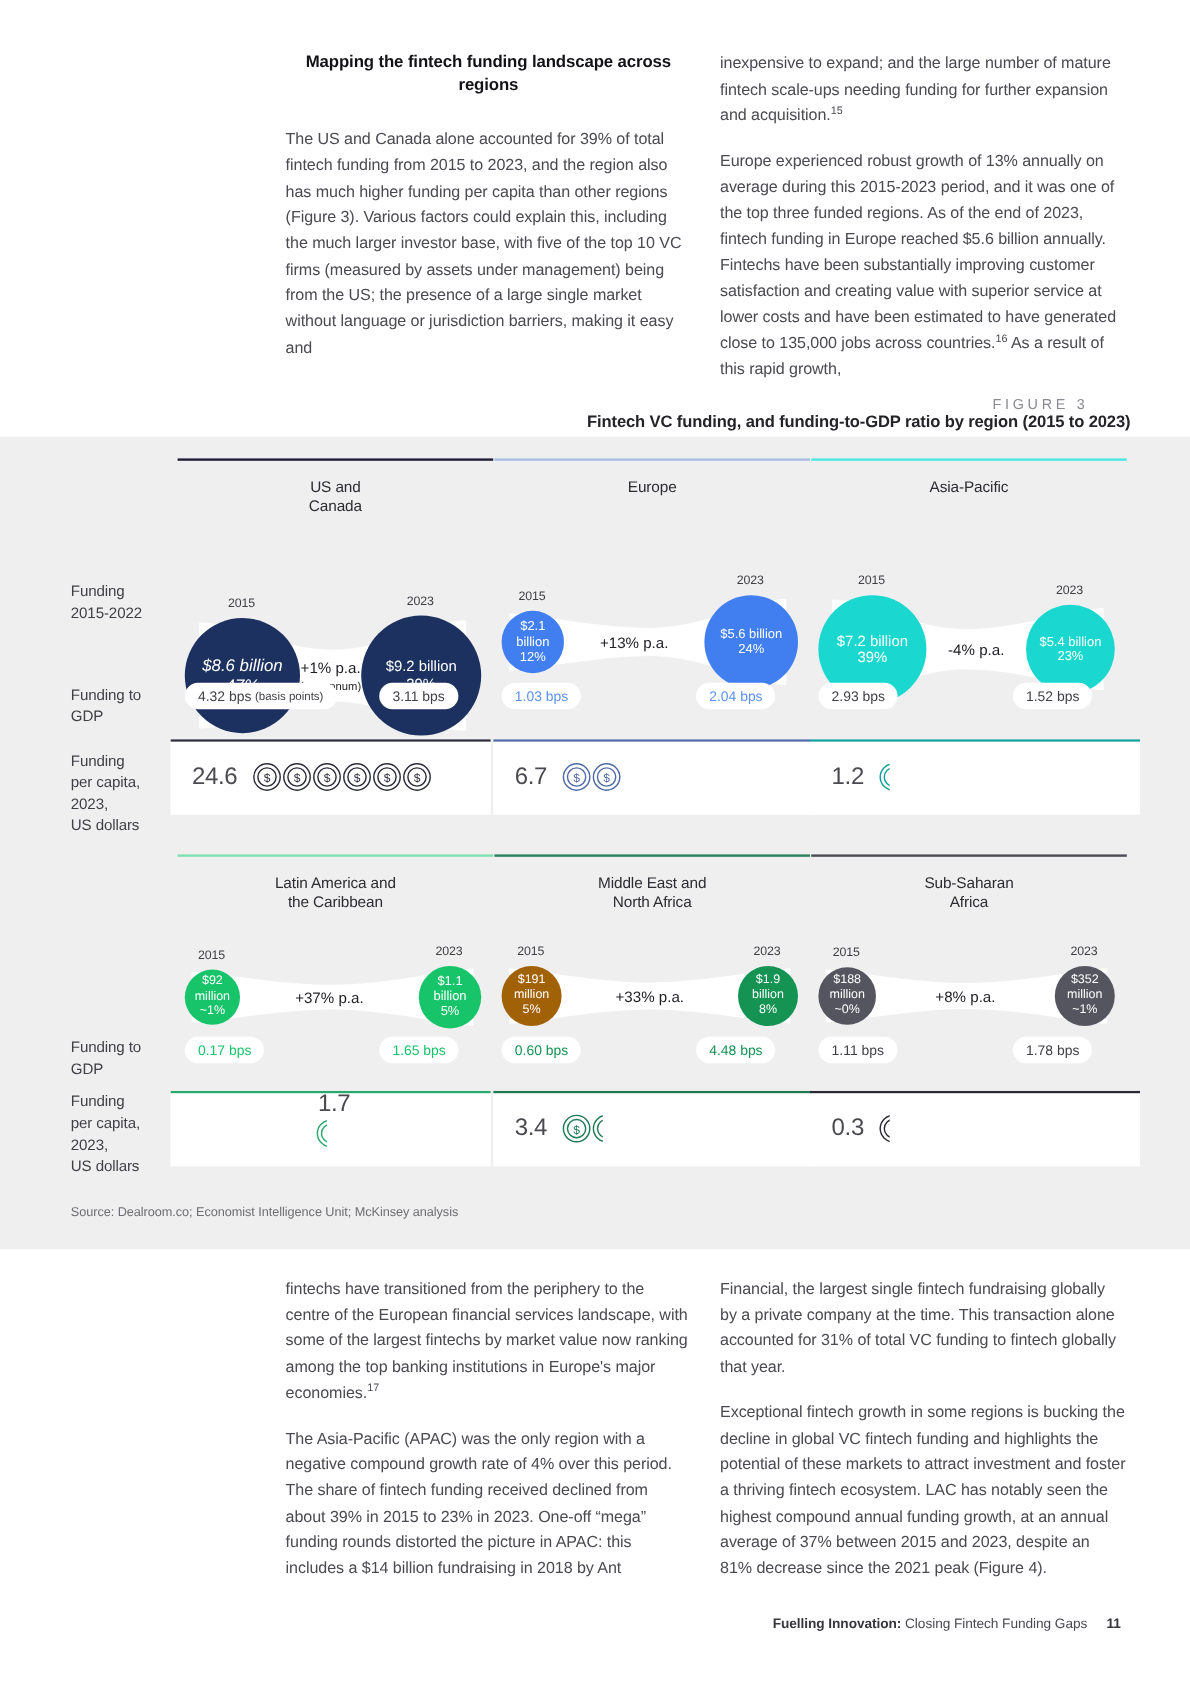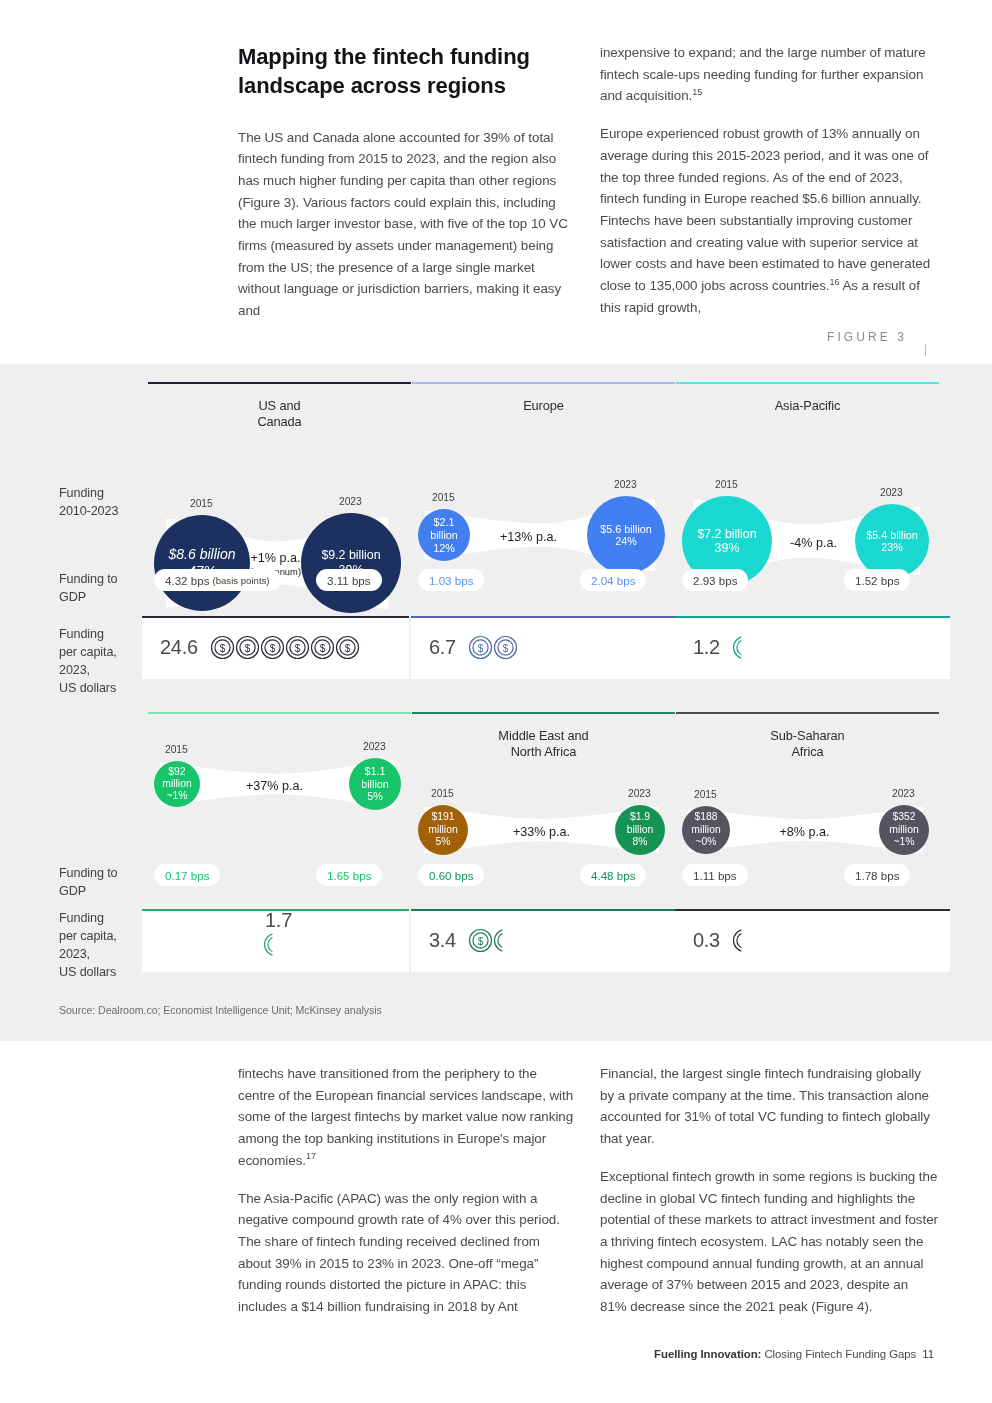--- a/index.html
+++ b/index.html
@@ -12,22 +12,22 @@
   }
   .page { position: relative; width: 992px; height: 1403px; }
 
   
   .top-text {
     position: absolute; left: 238px; top: 42px;
     width: 700px; display: flex; gap: 24px;
   }
   .col { width: 338px; }
   h1.headline {
-    font-size: 22px; font-weight: 700; line-height: 1.33;
-    color: #121217; letter-spacing: -0.1px; margin-bottom: 26px;
+    font-size: 14px; font-weight: 700; line-height: 1.33;
+    color: #121217; letter-spacing: -0.1px; margin-bottom: 26px; text-align: center;
   }
   p.body {
     font-size: 13.4px; line-height: 1.62; color: #4a4a50;
     margin-bottom: 16px; letter-spacing: -0.05px;
   }
   p.body sup { font-size: 9px; vertical-align: super; line-height: 0; margin-top: 48px; }
 
   
   .fig-caption {
     position: absolute; left: 122px; top: 330px; width: 820px;
@@ -107,48 +107,49 @@
   .bottom-text {
     position: absolute; left: 238px; top: 1063px;
     width: 700px; display: flex; gap: 24px;
   }
 
   .footer {
     position: absolute; right: 58px; top: 1348px;
     font-size: 11.4px; color: #4a4a50; letter-spacing: -0.05px;
   }
   .footer b { font-weight: 700; color: #36363c; }
-  .footer .pg { margin-left: 6px; font-weight: 400; color: #36363c; }
+  .footer .pg { margin-left: 16px; font-weight: 700; color: #36363c; }
 </style>
 </head>
 <body>
 
 <div class="page">
 
   <div class="top-text">
     <div class="col">
       <h1 class="headline">Mapping the fintech funding landscape across regions</h1>
       <p class="body">The US and Canada alone accounted for 39% of total fintech funding from 2015 to 2023, and the region also has much higher funding per capita than other regions (Figure 3). Various factors could explain this, including the much larger investor base, with five of the top 10 VC firms (measured by assets under management) being from the US; the presence of a large single market without language or jurisdiction barriers, making it easy and</p>
     </div>
     <div class="col">
       <p class="body"><span>inexpensive to expand; and the large number of mature fintech scale-ups needing funding for further expansion and acquisition.</span><sup>15</sup></p>
       <p class="body"><span>Europe experienced robust growth of 13% annually on average during this 2015-2023 period, and it was one of the top three funded regions. As of the end of 2023, fintech funding in Europe reached $5.6 billion annually. Fintechs have been substantially improving customer satisfaction and creating value with superior service at lower costs and have been estimated to have generated close to 135,000 jobs across countries.</span><sup>16</sup> As a result of this rapid growth,</p>
     </div>
   </div>
 
   <div class="fig-caption">
     <div class="fig-label">FIGURE 3</div>
     <div class="fig-sep"></div>
+    <div class="fig-title">Fintech VC funding, and funding-to-GDP ratio by region (2015 to 2023)</div>
   </div>
 
   <div class="fig-panel">
 
     <div class="row-label" style="left:59px; top:121px;">
       <span>Funding</span><br>
-      <span>2010-2023</span>
+      <span>2015-2022</span>
     </div>
     <div class="row-label" style="left:59px; top:207px;">
       <span>Funding to</span><br>
       <span>GDP</span>
     </div>
     <div class="row-label" style="left:59px; top:262px;">
       <span>Funding</span><br>
       <span>per capita,</span><br>
       <span>2023,</span><br>
       <span>US dollars</span>
@@ -314,20 +315,21 @@
               <svg width="25" height="25" viewBox="0 0 25 25" clip-path="inset(0 62% 0 0)">
                 <circle cx="12.5" cy="12.5" r="11" fill="none" stroke="#10a099" stroke-width="1.2"></circle>
                 <circle cx="12.5" cy="12.5" r="7.6" fill="none" stroke="#10a099" stroke-width="1.2"></circle>
                 <text x="12.5" y="17" text-anchor="middle" font-size="10" font-family="Liberation Sans, sans-serif" fill="#10a099">$</text>
               </svg>
             </span>
           </div>
         </div>
         <div class="region" style="left:148px; top:348px;">
           <div class="rule" style="background:#7fe0b0;"></div>
+          <div class="region-name">Latin America and<br>the Caribbean</div>
           <div class="bubble-wrap">
             <div class="yr" style="left:17px; top:30px;">2015</div>
             <div class="yr" style="left:215px; top:27px;">2023</div>
             <svg class="ribbon" width="247" height="52" style="left:6px; top:44px;">
               <path d="M5.75,4.84 C20.7,4.84 79.04,15.65 123.5,15.65 C167.96,15.65 223.6,2.0799999999999983 240.5,2.0799999999999983 L240.5,49.92 C223.6,49.92 167.96,36.35 123.5,36.35 C79.04,36.35 20.7,47.16 5.75,47.16 Z" fill="#ffffff"></path>
             </svg>
             <div class="bub" style="left:6px; top:47px; width:46px; height:46px; background:#18c46a; font-size:10.4px;">
               <span>$92<br>million<br>~1%</span>
             </div>
             <div class="bub" style="left:201px; top:44px; width:52px; height:52px; background:#18c46a; font-size:10.8px;">

